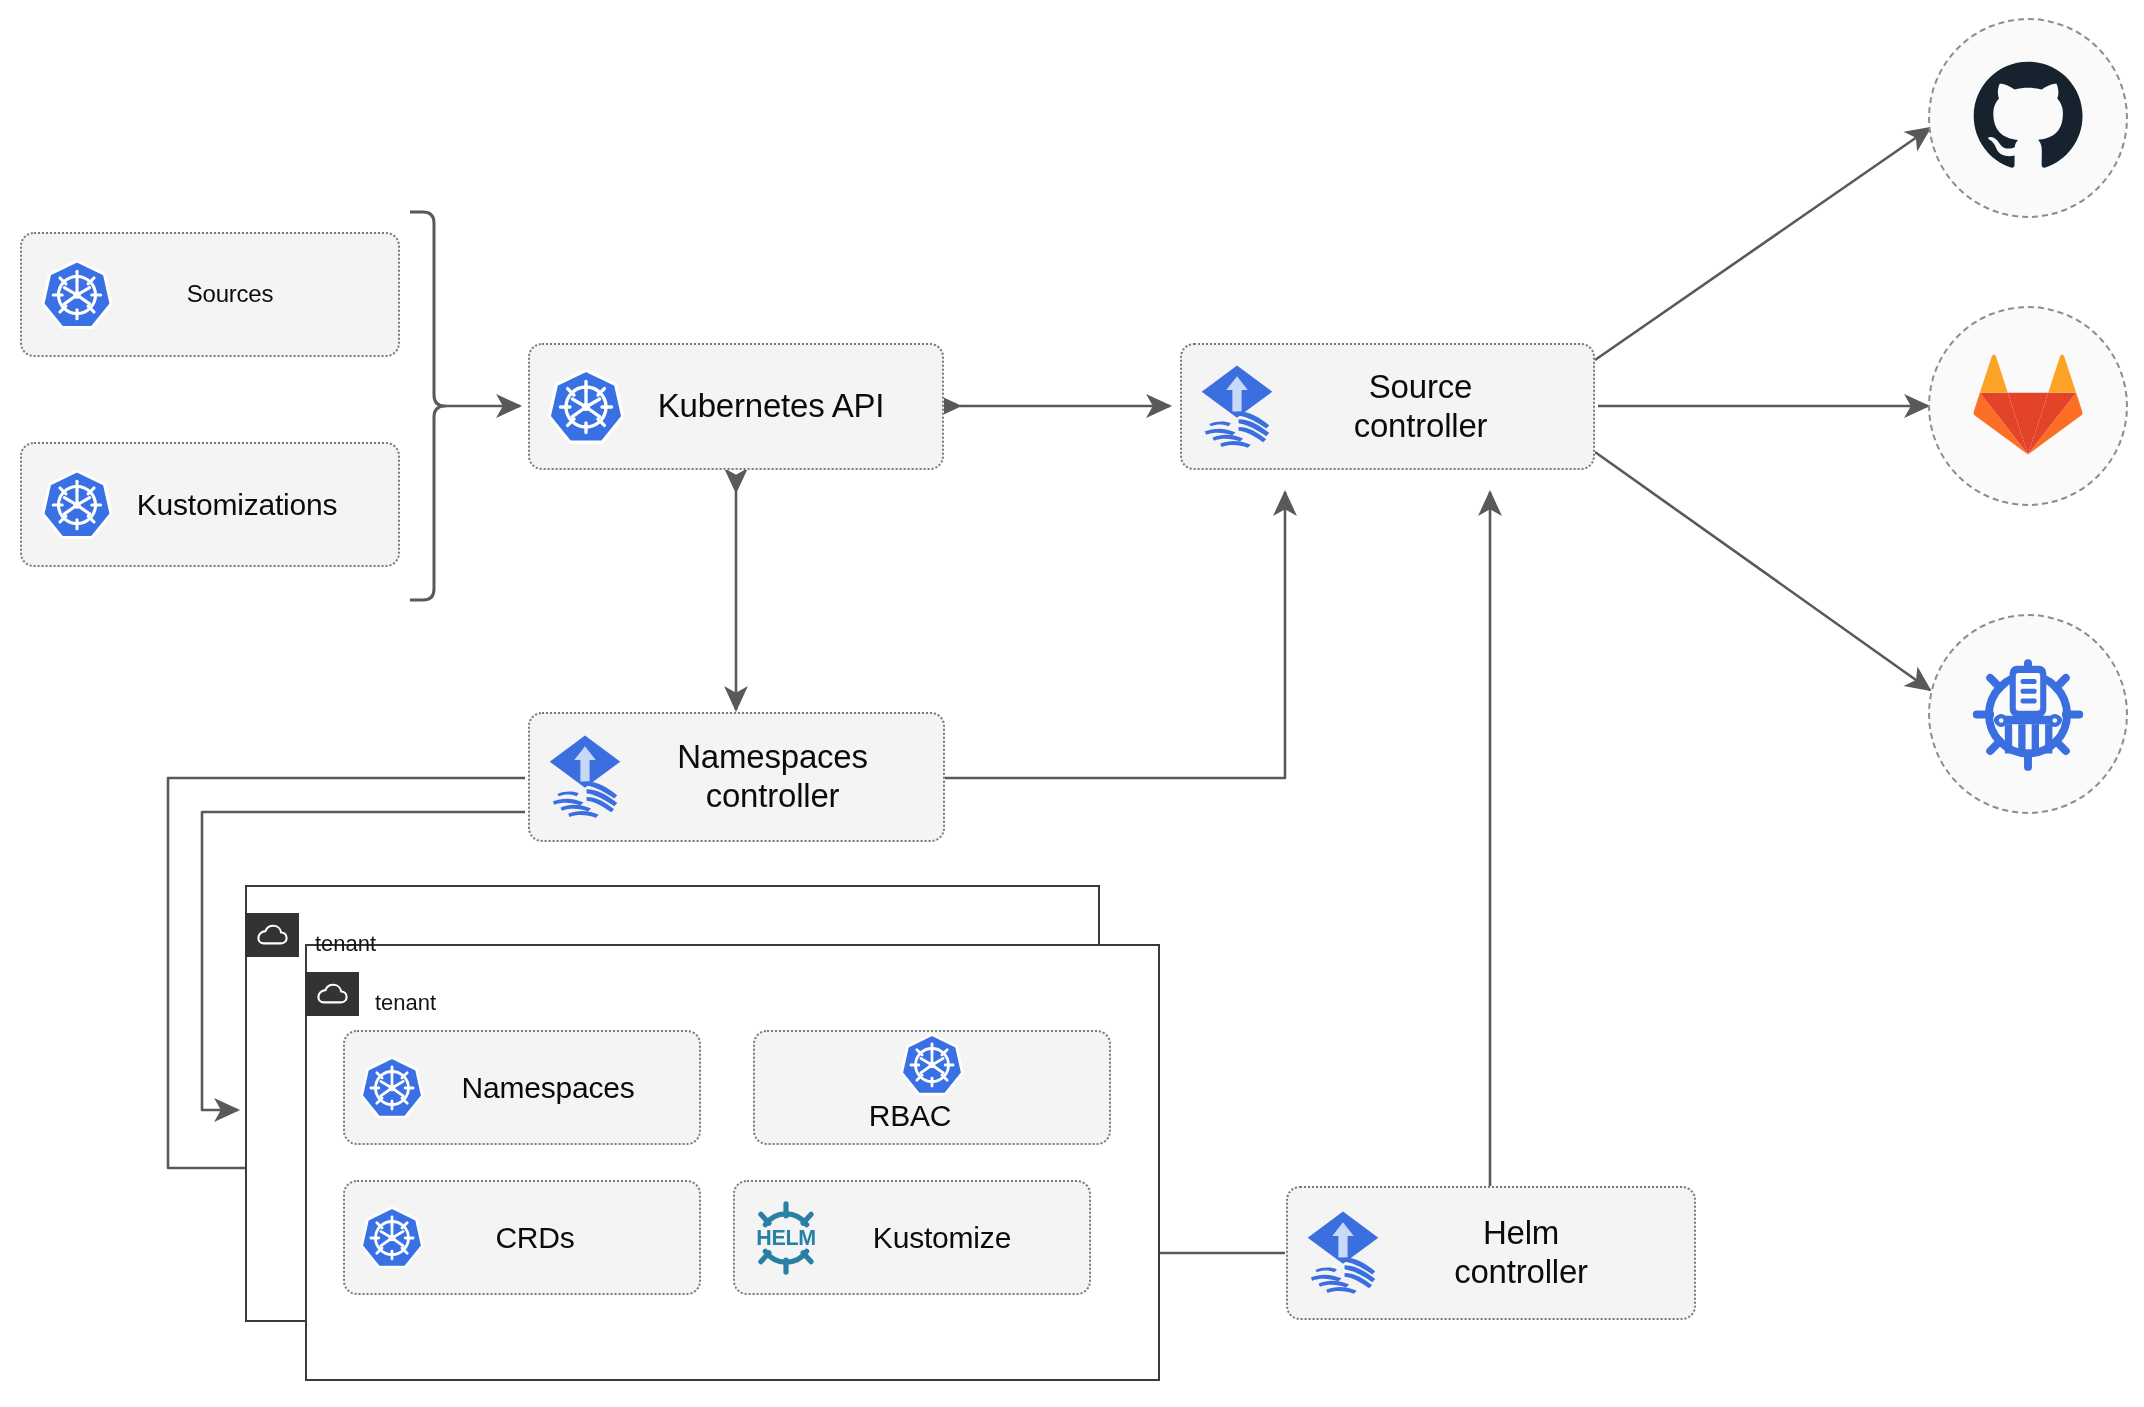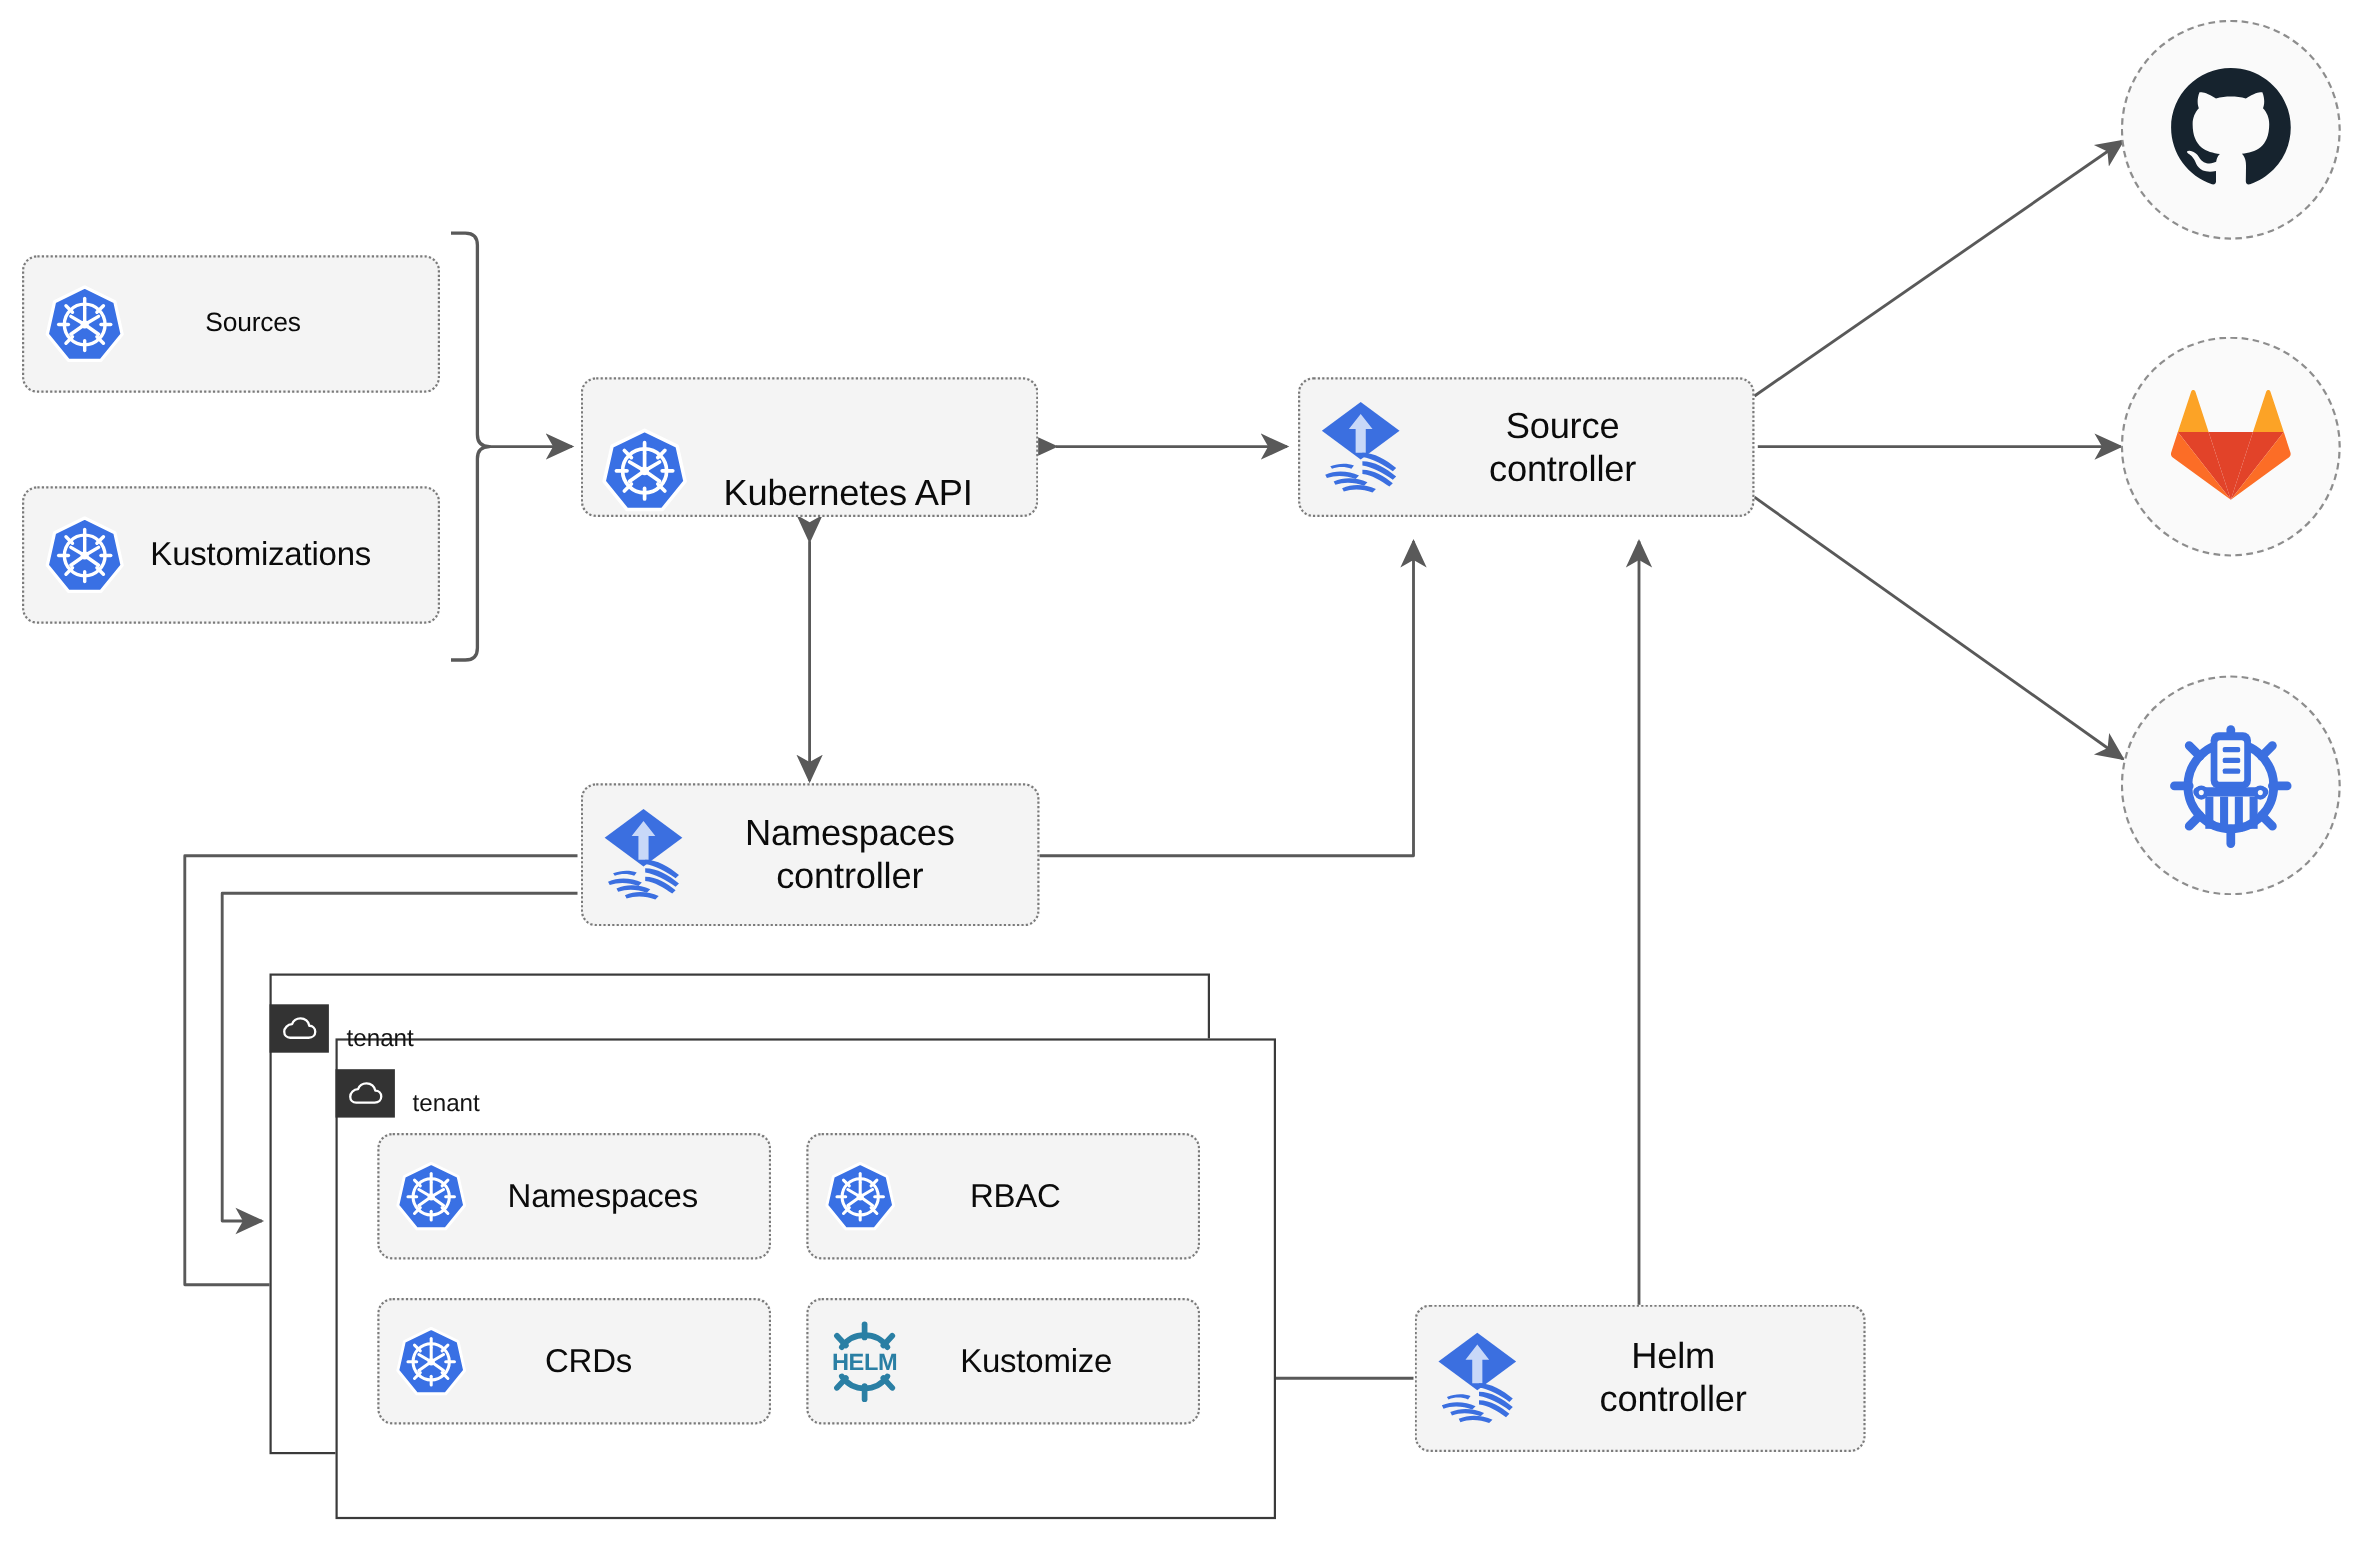--- a/index.html
+++ b/index.html
@@ -190,21 +190,21 @@
           <line x1="50" y1="50" x2="67" y2="62"></line>
             <line x1="50" y1="50" x2="33" y2="62"></line>
           <line x1="50" y1="50" x2="33" y2="40"></line>
         </g>
         <circle cx="50" cy="50" r="5" fill="#ffffff"></circle>
       </svg>
     </span>
     <span class="lbl" style="font-size:30px; padding-right:20px;">Kustomizations</span>
   </div>
 
-  <div class="node" style="left:528px; top:343px; width:416px; height:127px; padding:0 16px;align-items:flex-end;">
+  <div class="node" style="left:528px; top:343px; width:416px; height:127px; padding:0 16px;">
     <span class="ico">
       <svg width="80" height="80" viewBox="0 0 100 100" aria-hidden="true">
         <polygon points="50,4 87,22 96,62 70,94 30,94 4,62 13,22" fill="#3970E4" stroke="#ffffff" stroke-width="4" stroke-linejoin="round"></polygon>
         <g stroke="#ffffff" stroke-width="4.2" fill="none" stroke-linecap="round">
           <circle cx="50" cy="50" r="25"></circle>
           <line x1="50" y1="18" x2="50" y2="30"></line>
             <line x1="50" y1="70" x2="50" y2="82"></line>
           <line x1="18" y1="50" x2="30" y2="50"></line>
             <line x1="70" y1="50" x2="82" y2="50"></line>
           <line x1="27" y1="27" x2="35" y2="35"></line>
@@ -305,21 +305,21 @@
           <line x1="50" y1="50" x2="67" y2="62"></line>
             <line x1="50" y1="50" x2="33" y2="62"></line>
           <line x1="50" y1="50" x2="33" y2="40"></line>
         </g>
         <circle cx="50" cy="50" r="5" fill="#ffffff"></circle>
       </svg>
     </span>
     <span class="lbl" style="font-size:30px; padding-right:14px;">Namespaces</span>
   </div>
 
-  <div class="node" style="left:733px; top:1030px; width:358px; height:115px; padding:0 14px;">
+  <div class="node" style="left:753px; top:1030px; width:358px; height:115px; padding:0 14px;flex-direction:column;">
     <span class="ico">
       <svg width="66" height="66" viewBox="0 0 100 100" aria-hidden="true">
         <polygon points="50,4 87,22 96,62 70,94 30,94 4,62 13,22" fill="#3970E4" stroke="#ffffff" stroke-width="4" stroke-linejoin="round"></polygon>
         <g stroke="#ffffff" stroke-width="4.2" fill="none" stroke-linecap="round">
           <circle cx="50" cy="50" r="25"></circle>
           <line x1="50" y1="18" x2="50" y2="30"></line>
             <line x1="50" y1="70" x2="50" y2="82"></line>
           <line x1="18" y1="50" x2="30" y2="50"></line>
             <line x1="70" y1="50" x2="82" y2="50"></line>
           <line x1="27" y1="27" x2="35" y2="35"></line>

